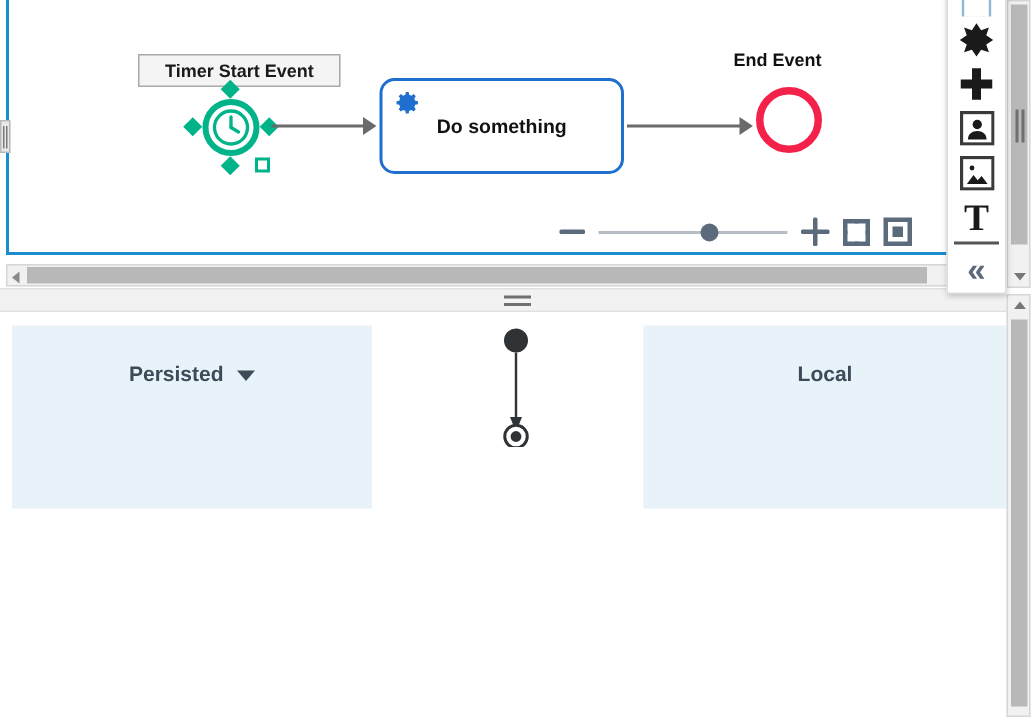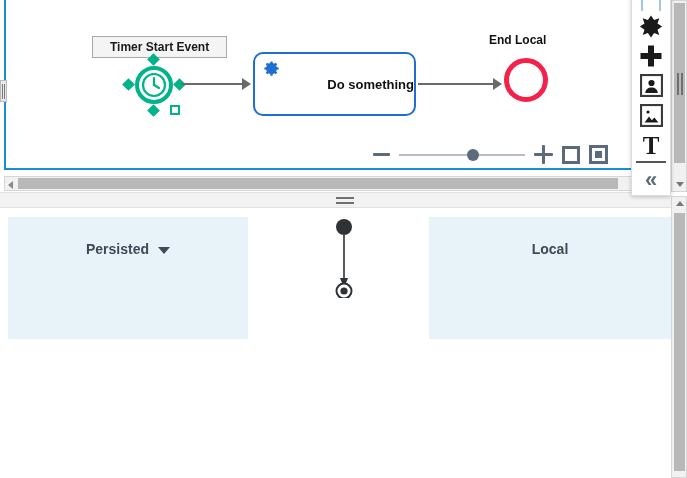--- a/index.html
+++ b/index.html
@@ -53,21 +53,21 @@
     background:#fff;box-sizing:border-box;
   }
 
   
   .node-task{
     position:absolute;left:247px;top:52px;width:163px;height:64px;
     border:2px solid #1f6fd0;border-radius:10px;background:#fff;box-sizing:border-box;
   }
   .node-task .tlabel{
     position:absolute;left:0;right:0;top:50%;transform:translateY(-50%);
-    text-align:right;font-size:13px;font-weight:bold;color:#111;
+    text-align:center;font-size:13px;font-weight:bold;color:#111;
   }
   .gear{position:absolute;left:7px;top:5px;}
 
   
   .node-end{
     position:absolute;left:498px;top:58px;width:44px;height:44px;
     border:5px solid #f4224a;border-radius:50%;background:#fff;box-sizing:border-box;
   }
 
   .arrow-line{position:absolute;height:2px;background:#6a6a6a;}
@@ -188,21 +188,21 @@
               <path d="M12 8.2a3.8 3.8 0 100 7.6 3.8 3.8 0 000-7.6zm0 6a2.2 2.2 0 110-4.4 2.2 2.2 0 010 4.4z"></path>
               <path d="M21 13.3v-2.6l-2.3-.4a6.9 6.9 0 00-.8-1.9l1.3-1.9-1.8-1.8-1.9 1.3a6.9 6.9 0 00-1.9-.8L13.2 3h-2.4l-.4 2.2a6.9 6.9 0 00-1.9.8L6.6 4.7 4.8 6.5l1.3 1.9a6.9 6.9 0 00-.8 1.9L3 10.7v2.6l2.3.4c.2.7.4 1.3.8 1.9l-1.3 1.9 1.8 1.8 1.9-1.3c.6.4 1.2.6 1.9.8l.4 2.2h2.4l.4-2.2c.7-.2 1.3-.4 1.9-.8l1.9 1.3 1.8-1.8-1.3-1.9c.4-.6.6-1.2.8-1.9l2.3-.4z"></path>
             </svg>
           </span>
           <span class="tlabel">Do something</span>
         </div>
 
         <div class="arrow-line" style="left:412px;top:83px;width:76px;"></div>
         <div class="arrow-head" style="left:487px;top:78px;"></div>
 
-        <div style="position:absolute;left:483px;top:33px;font-size:12px;font-weight:bold;color:#111;">End Local</div>
+        <div style="position:absolute;left:483px;top:33px;font-size:12px;font-weight:bold;color:#111;">End Event</div>
         <div class="node-end"></div>
 
         <div class="zoombar" style="left:367px;top:145px;">
           <span class="zb-minus"></span>
           <span class="zb-track">
             <span class="zb-knob" style="left:68px;"></span>
           </span>
           <span class="zb-plus"></span>
           <span class="zb-fit">
             <span></span>

